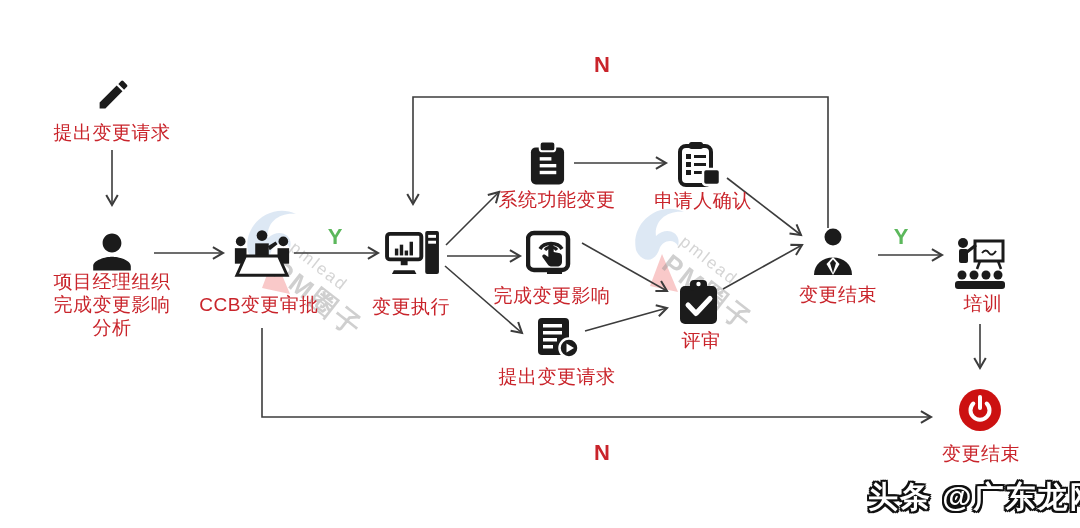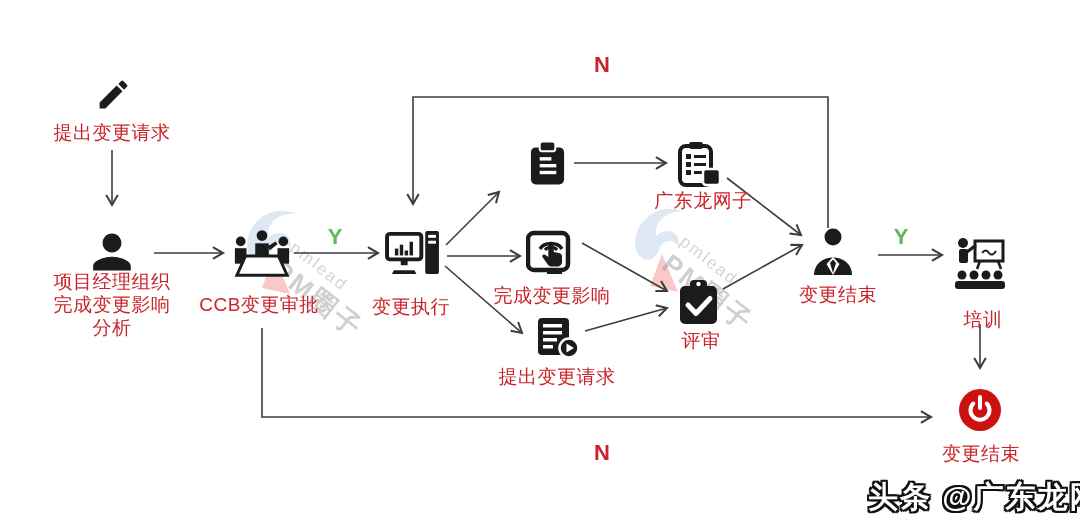--- a/index.html
+++ b/index.html
@@ -136,35 +136,36 @@
 
     <div class="icon" style="left:528px;top:140px;width:39px;height:46px;">
       <svg viewBox="0 0 40 46" fill="#1b1b1b">
         <rect x="3" y="7" width="34" height="38" rx="5"></rect>
         <rect x="12" y="1" width="16" height="10" rx="3" fill="#1b1b1b" stroke="#fff" stroke-width="2"></rect>
         <rect x="12" y="17" width="12" height="3.5" fill="#fff"></rect>
         <rect x="12" y="24" width="17" height="3.5" fill="#fff"></rect>
         <rect x="12" y="31" width="17" height="3.5" fill="#fff"></rect>
       </svg>
     </div>
+    <div class="node-label" style="left:482px;top:188px;width:150px;">系统功能变更</div>
 
     <div class="icon" style="left:676px;top:140px;width:48px;height:48px;">
       <svg viewBox="0 0 48 48" fill="#1b1b1b">
         <rect x="4" y="6" width="31" height="39" rx="6" fill="none" stroke="#1b1b1b" stroke-width="4"></rect>
         <rect x="13" y="2" width="14" height="7" rx="2.5"></rect>
         <rect x="10" y="14" width="5" height="5"></rect>
           <rect x="18" y="15" width="12" height="3"></rect>
         <rect x="10" y="22" width="5" height="5"></rect>
           <rect x="18" y="23" width="12" height="3"></rect>
         <rect x="10" y="30" width="5" height="5"></rect>
           <rect x="18" y="31" width="12" height="3"></rect>
         <rect x="27" y="29" width="17" height="16" rx="3" fill="#1b1b1b" stroke="#fff" stroke-width="2.5"></rect>
       </svg>
     </div>
-    <div class="node-label" style="left:647px;top:189px;width:112px;">广东龙网子</div>
+    <div class="node-label" style="left:647px;top:189px;width:112px;">申请人确认</div>
 
     <div class="icon" style="left:526px;top:229px;width:48px;height:50px;">
       <svg viewBox="0 0 48 50" fill="#1b1b1b">
         <rect x="2" y="4" width="40" height="37" rx="6" fill="none" stroke="#1b1b1b" stroke-width="4.5"></rect>
         <path d="M14,20 a12,9 0 0 1 22,0" fill="none" stroke="#1b1b1b" stroke-width="3.5"></path>
         <path d="M19,21 a7,5.5 0 0 1 12,0" fill="none" stroke="#1b1b1b" stroke-width="3"></path>
         <path d="M25,15 c-1.6,0 -2.7,1.1 -2.7,2.7 V28 l-3.2-2.2 c-1.6-1.1 -3.6,0.7 -2.5,2.4 l5.2,7.4 c1,1.4 2.4,2 4.2,2 h5.2 c2.7,0 4.8-2.1 4.8-4.8 v-5.2 c0-1.9-1.3-3.2-3.2-3.5 l-5.1-1 V17.7 C27.7,16.1 26.6,15 25,15z"></path>
         <rect x="21" y="42" width="15" height="3"></rect>
       </svg>
     </div>
@@ -212,21 +213,21 @@
         <circle cx="9" cy="7" r="5"></circle>
         <rect x="5" y="13" width="9" height="14" rx="2"></rect>
         <line x1="13" y1="16" x2="22" y2="9" stroke="#1b1b1b" stroke-width="3"></line>
         <circle cx="8" cy="39" r="4.5"></circle>
           <circle cx="20" cy="39" r="4.5"></circle>
           <circle cx="32" cy="39" r="4.5"></circle>
           <circle cx="44" cy="39" r="4.5"></circle>
         <rect x="1" y="45" width="50" height="8" rx="3"></rect>
       </svg>
     </div>
-    <div class="node-label" style="left:951px;top:292px;width:64px;margin-top:16px;">培训</div>
+    <div class="node-label" style="left:951px;top:292px;width:64px;">培训</div>
 
     <div class="icon" style="left:958px;top:388px;width:44px;height:44px;">
       <svg viewBox="0 0 44 44">
         <circle cx="22" cy="22" r="21" fill="#cc1111"></circle>
         <path d="M15.3,15.5 a9.5,9.5 0 1 0 13.4,0" fill="none" stroke="#fff" stroke-width="4" stroke-linecap="round"></path>
         <line x1="22" y1="9" x2="22" y2="20" stroke="#fff" stroke-width="4" stroke-linecap="round"></line>
       </svg>
     </div>
     <div class="node-label" style="left:936px;top:442px;width:90px;">变更结束</div>
 

